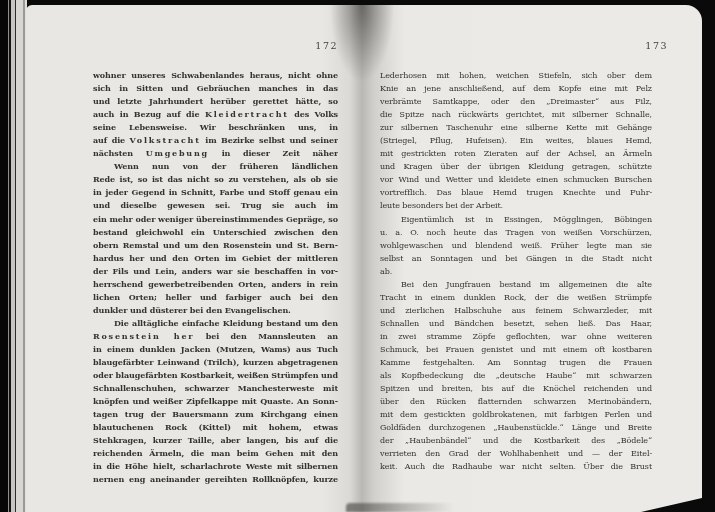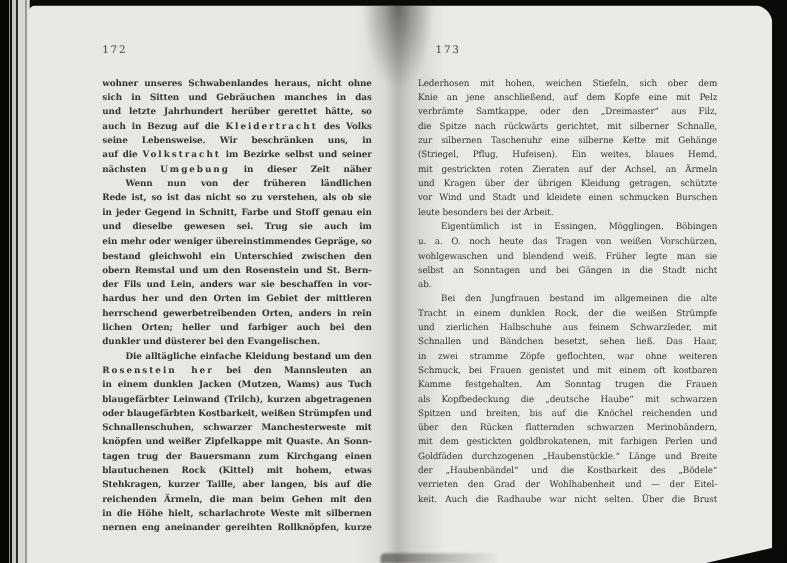--- a/index.html
+++ b/index.html
@@ -34,21 +34,21 @@
     border-radius:4px 4px 0 0;
     filter:blur(1px);
   }
   .corner-wedge{
     position:absolute;right:0;bottom:0;width:74px;height:17px;
     background:var(--background,#0a0a0a);
     clip-path:polygon(0 100%, 100% 0, 100% 100%);
   }
   .pagenum{
     position:absolute;top:40px;font-size:9.5px;letter-spacing:1.5px;
-    color:#413e3a;text-align:left;
+    color:#413e3a;text-align:right;
   }
   #pn-left{left:93px;width:245px;}
   #pn-right{left:396px;width:272px;}
   .col{
     position:absolute;top:69px;
     font-size:8px;letter-spacing:-0.1px;line-height:13.05px;
     color:var(--ink,#36322d);
   }
   #col-left{left:93px;width:245px;font-weight:bold;}
   #col-right{left:380px;width:272px;}
@@ -78,22 +78,22 @@
       <div class="line"><span>seine Lebensweise. Wir beschränken uns, in nachstehendem</span></div>
       <div class="line"><span>auf die </span><span class="sperr">Volkstracht</span><span> im Bezirke selbst und seiner</span></div>
       <div class="line end"><span>nächsten </span><span class="sperr">Umgebung</span><span> in dieser Zeit näher einzugehen.</span></div>
       <div class="line indent"><span>Wenn nun von der früheren ländlichen Kleidertracht die</span></div>
       <div class="line"><span>Rede ist, so ist das nicht so zu verstehen, als ob sie</span></div>
       <div class="line"><span>in jeder Gegend in Schnitt, Farbe und Stoff genau ein</span></div>
       <div class="line"><span>und dieselbe gewesen sei. Trug sie auch im allgemeinen</span></div>
       <div class="line"><span>ein mehr oder weniger übereinstimmendes Gepräge, so</span></div>
       <div class="line"><span>bestand gleichwohl ein Unterschied zwischen den Orten im</span></div>
       <div class="line"><span>obern Remstal und um den Rosenstein und St. Bern-</span></div>
+      <div class="line"><span>hardus her und den Orten im Gebiet der mittleren Rems,</span></div>
       <div class="line"><span>der Fils und Lein, anders war sie beschaffen in vor-</span></div>
-      <div class="line"><span>hardus her und den Orten im Gebiet der mittleren Rems,</span></div>
       <div class="line"><span>herrschend gewerbetreibenden Orten, anders in rein bäuer-</span></div>
       <div class="line"><span>lichen Orten; heller und farbiger auch bei den Katholiken,</span></div>
       <div class="line end"><span>dunkler und düsterer bei den Evangelischen.</span></div>
       <div class="line indent"><span>Die alltägliche einfache Kleidung bestand um den</span></div>
       <div class="line"><span class="sperr">Rosenstein her</span><span> bei den Mannsleuten an Werktagen</span></div>
       <div class="line"><span>in einem dunklen Jacken (Mutzen, Wams) aus Tuch oder</span></div>
       <div class="line"><span>blaugefärbter Leinwand (Trilch), kurzen abgetragenen Leder-</span></div>
       <div class="line"><span>oder blaugefärbten Kostbarkeit, weißen Strümpfen und</span></div>
       <div class="line"><span>Schnallenschuhen, schwarzer Manchesterweste mit Roll-</span></div>
       <div class="line"><span>knöpfen und weißer Zipfelkappe mit Quaste. An Sonn-</span></div>
@@ -106,21 +106,22 @@
     </div>
   <div class="col" id="col-right">
       <div class="line"><span>Lederhosen mit hohen, weichen Stiefeln, sich ober dem</span></div>
       <div class="line"><span>Knie an jene anschließend, auf dem Kopfe eine mit Pelz</span></div>
       <div class="line"><span>verbrämte Samtkappe, oder den „Dreimaster“ aus Filz,</span></div>
       <div class="line"><span>die Spitze nach rückwärts gerichtet, mit silberner Schnalle,</span></div>
       <div class="line"><span>zur silbernen Taschenuhr eine silberne Kette mit Gehänge</span></div>
       <div class="line"><span>(Striegel, Pflug, Hufeisen). Ein weites, blaues Hemd,</span></div>
       <div class="line"><span>mit gestrickten roten Zieraten auf der Achsel, an Ärmeln</span></div>
       <div class="line"><span>und Kragen über der übrigen Kleidung getragen, schützte</span></div>
-      <div class="line"><span>vor Wind und Stadt und kleidete einen schmucken Burschen</span></div>
+      <div class="line"><span>vor Wind und Wetter und kleidete einen schmucken Burschen</span></div>
+      <div class="line"><span>vortrefflich. Das blaue Hemd trugen Knechte und Fuhr-</span></div>
       <div class="line end"><span>leute besonders bei der Arbeit.</span></div>
       <div class="line indent"><span>Eigentümlich ist in Essingen, Mögglingen, Böbingen</span></div>
       <div class="line"><span>u. a. O. noch heute das Tragen von weißen Vorschürzen,</span></div>
       <div class="line"><span>wohlgewaschen und blendend weiß. Früher legte man sie</span></div>
       <div class="line"><span>selbst an Sonntagen und bei Gängen in die Stadt nicht</span></div>
       <div class="line end"><span>ab.</span></div>
       <div class="line indent"><span>Bei den Jungfrauen bestand im allgemeinen die alte</span></div>
       <div class="line"><span>Tracht in einem dunklen Rock, der die weißen Strümpfe</span></div>
       <div class="line"><span>und zierlichen Halbschuhe aus feinem Schwarzleder, mit</span></div>
       <div class="line"><span>Schnallen und Bändchen besetzt, sehen ließ. Das Haar,</span></div>

